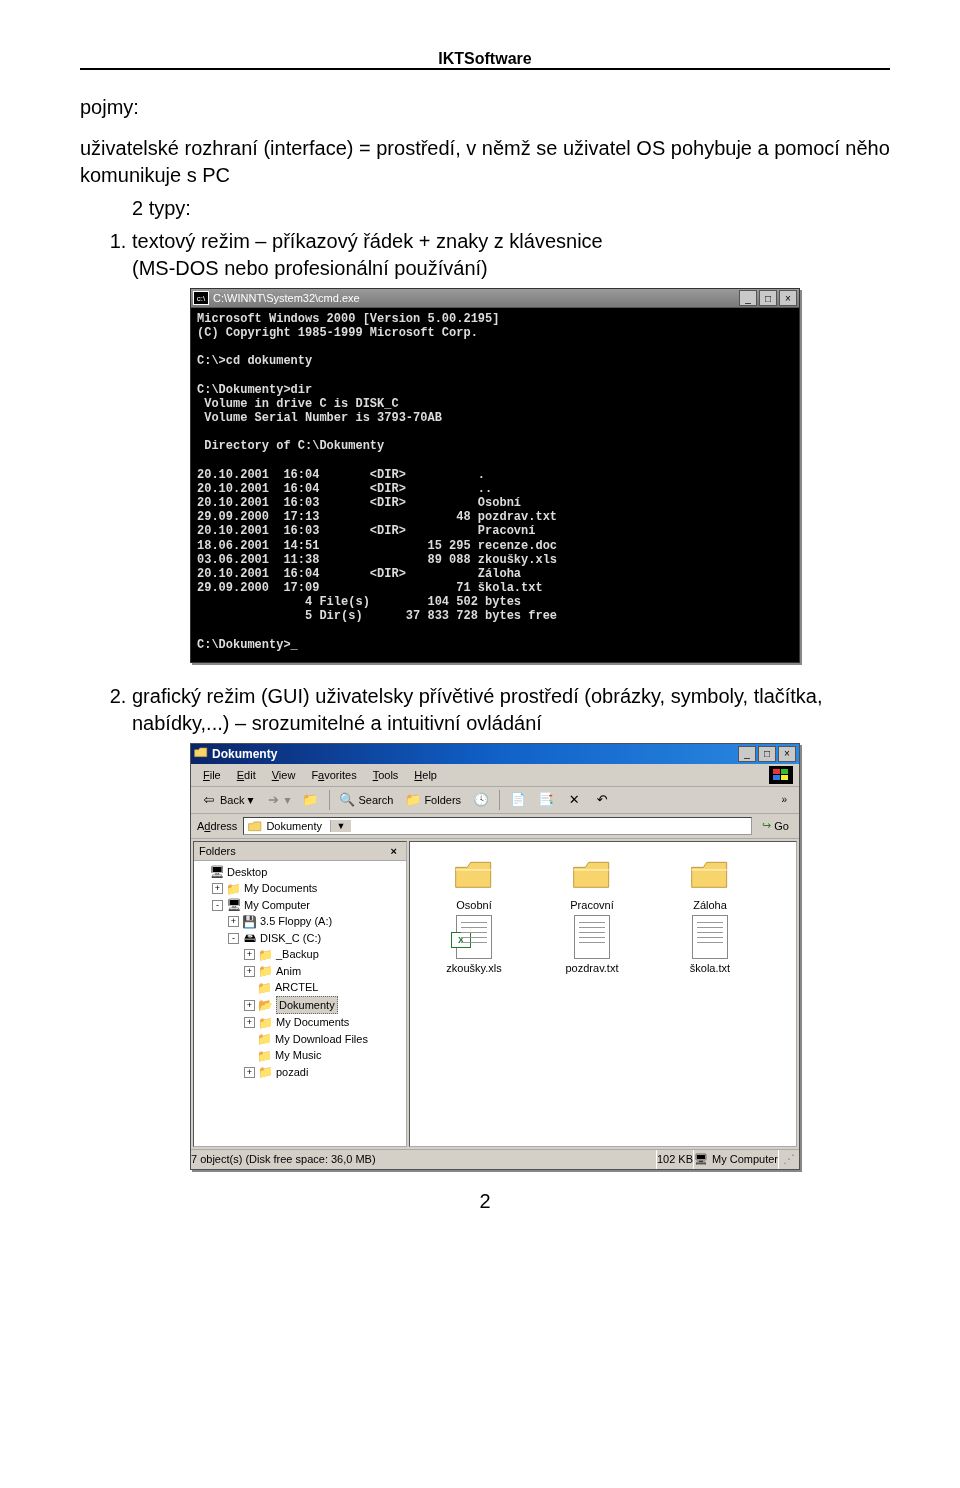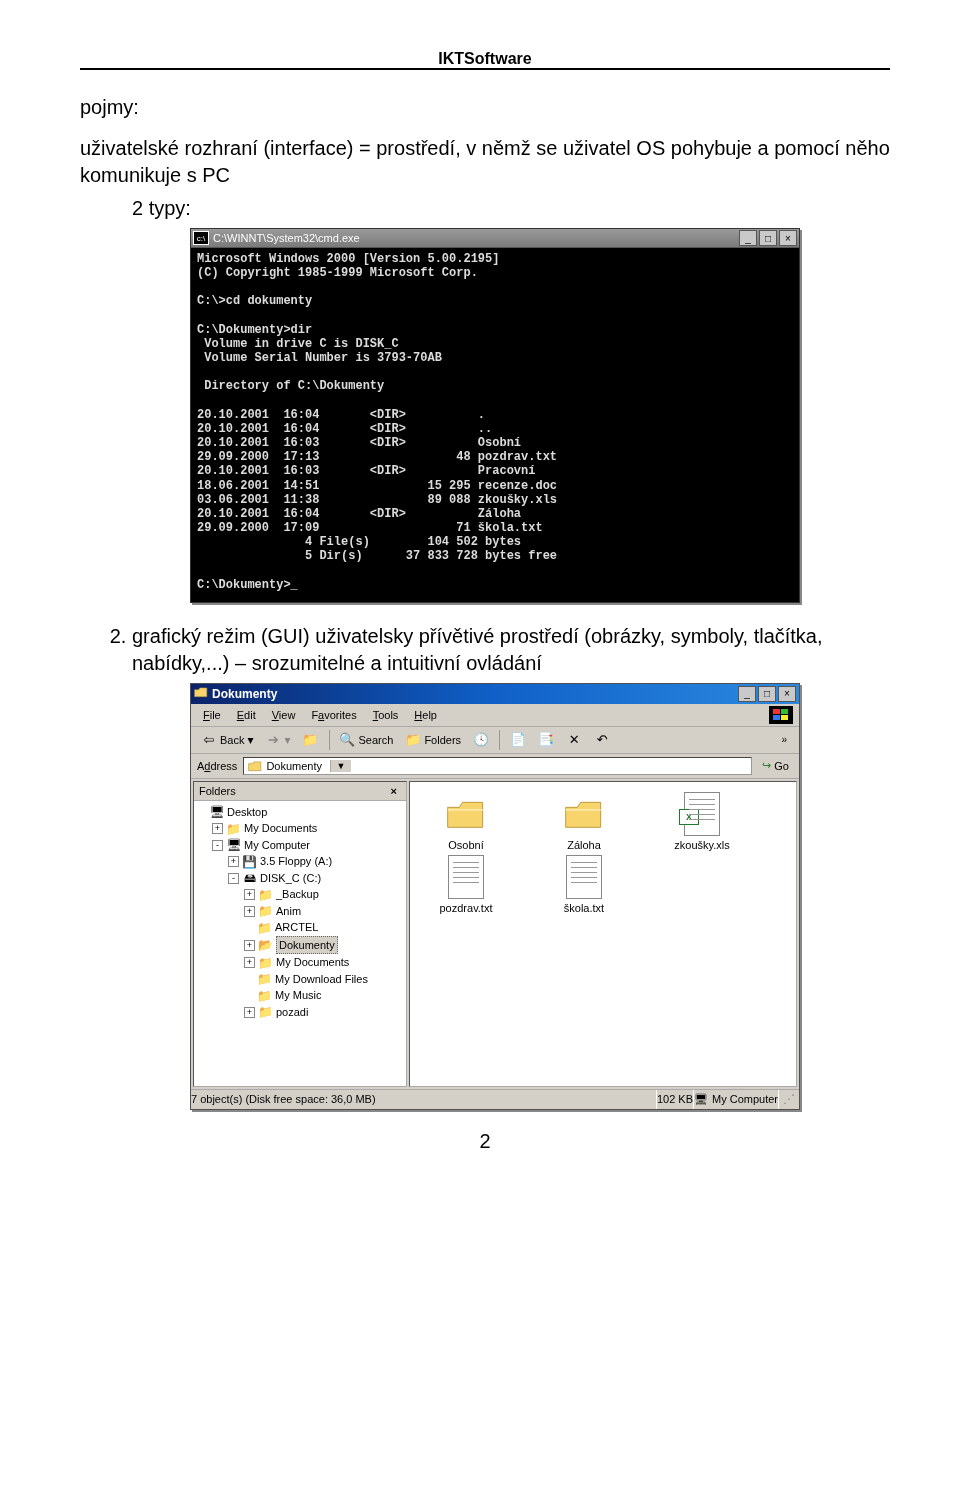--- a/index.html
+++ b/index.html
@@ -136,21 +136,21 @@
   .tree-row .pm { width:9px; height:9px; border:1px solid #888; font-size:9px; line-height:8px; text-align:center; margin-right:4px; background:#fff; }
   .tree-row .sp { display:inline-block; }
   .tree-ico { width:14px; height:12px; margin-right:3px; display:inline-flex; align-items:center; justify-content:center; font-size:12px; }
   .tree-sel { background:#d4d0c8; border:1px dotted #666; padding:0 2px; }
 
   .exp-files {
     flex:1;
     background:#fff;
     border:1px inset #aaa;
     margin:2px 2px 2px 0;
-    padding:10px 6px;
+    padding:10px 14px;
     display:flex;
     flex-wrap:wrap;
     align-content:flex-start;
     gap:4px 18px;
   }
   .file-item { width:100px; text-align:center; font-size:11px; }
   .file-ico { width:48px; height:44px; margin:0 auto 3px auto; display:flex; align-items:center; justify-content:center; font-size:34px; }
   .file-label { line-height:1.1; }
 
   .folder-svg { fill:#f8d46c; stroke:#b58b2a; stroke-width:1; }
@@ -178,20 +178,26 @@
     <span>IKT</span>
     <span>Software</span>
   </div>
 
   <div class="body-text">
     <p>pojmy:</p>
     <ul class="bullets">
     </ul>
     <p>uživatelské rozhraní (interface) = prostředí, v němž se uživatel OS pohybuje a pomocí něho komunikuje s PC</p>
     <p class="indent-2typy">2 typy:</p>
+    <ol class="numlist">
+      <li>
+        <span>textový režim – příkazový řádek + znaky z klávesnice</span><br>
+        <span>(MS-DOS nebo profesionální používání)</span>
+      </li>
+    </ol>
   </div>
 
   <div class="figure-wrap">
     <div class="cmd-window">
       <div class="cmd-titlebar">
         <div class="cmd-title-left">
           <span class="cmd-icon">c:\</span>
           <span>C:\WINNT\System32\cmd.exe</span>
         </div>
         <div class="cmd-btns">
@@ -419,20 +425,29 @@
               </div>
               <div class="file-label">Osobní</div>
             </div>
             <div class="file-item">
               <div class="file-ico">
                 <svg class="folder" viewBox="0 0 48 40">
                   <path class="folder-svg" d="M2 12 h14 l4 -6 h24 v30 h-42 z"></path>
                   <path fill="#ffe9a8" d="M2 14 h42 v2 h-42 z"></path>
                 </svg>
               </div>
+              <div class="file-label">Pracovní</div>
+            </div>
+            <div class="file-item">
+              <div class="file-ico">
+                <svg class="folder" viewBox="0 0 48 40">
+                  <path class="folder-svg" d="M2 12 h14 l4 -6 h24 v30 h-42 z"></path>
+                  <path fill="#ffe9a8" d="M2 14 h42 v2 h-42 z"></path>
+                </svg>
+              </div>
               <div class="file-label">Záloha</div>
             </div>
             <div class="file-item">
               <div class="file-ico">
                 <div class="doc-page">
                   <div class="doc-badge badge-x">X</div>
                 </div>
               </div>
               <div class="file-label">zkoušky.xls</div>
             </div>

